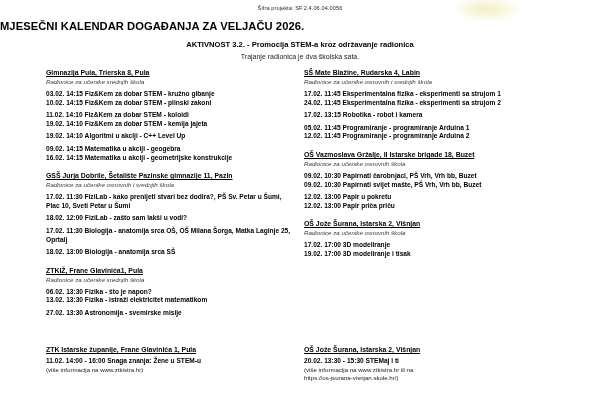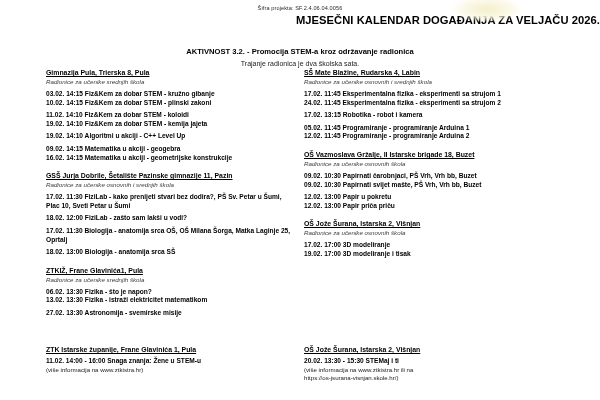--- a/index.html
+++ b/index.html
@@ -33,33 +33,33 @@
   }
   .project-code {
     text-align: center;
     font-size: 5.6px;
     letter-spacing: .1px;
     color: #2b2b2b;
     padding-top: 4px;
     line-height: 8px;
   }
   .main-title {
-    text-align: right;
+    text-align: left;
     font-weight: bold;
     font-size: 11.2px;
     letter-spacing: .05px;
-    margin-top: 2px;
+    margin-top: 8px;
     line-height: 13px;
     color: #000;
   }
   .activity-title {
     text-align: center;
     font-weight: bold;
     font-size: 7.6px;
-    margin-top: 20px;
+    margin-top: 7px;
     line-height: 10px;
     color: #000;
   }
   .activity-sub {
     text-align: center;
     font-size: 7px;
     margin-top: 2px;
     line-height: 10px;
     color: #1a1a1a;
   }

